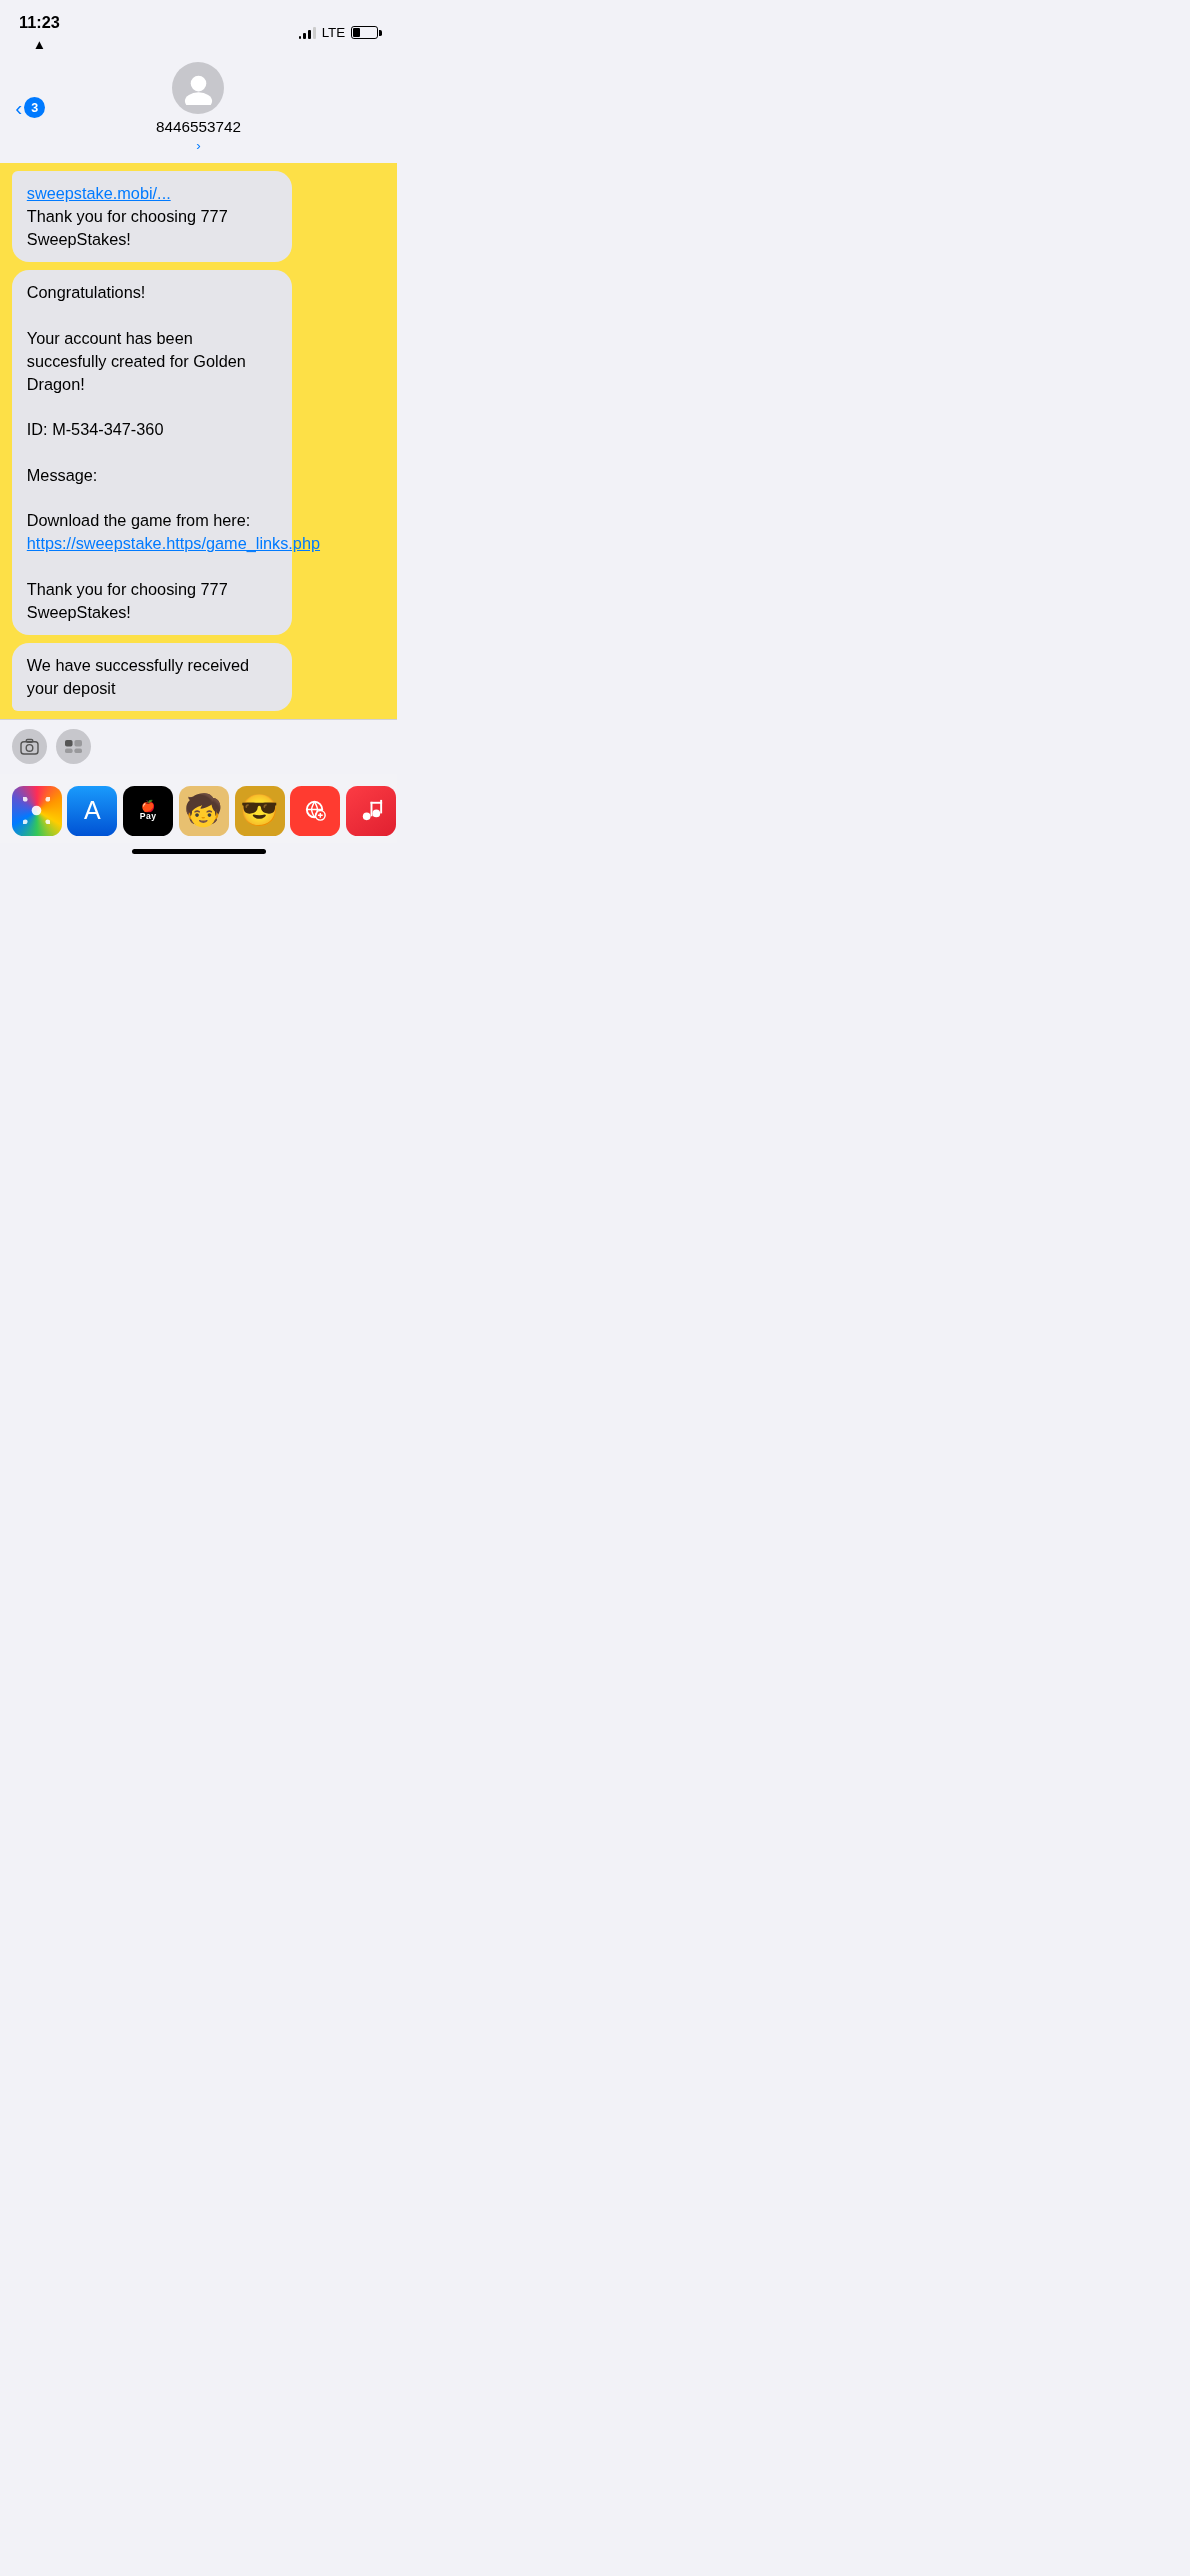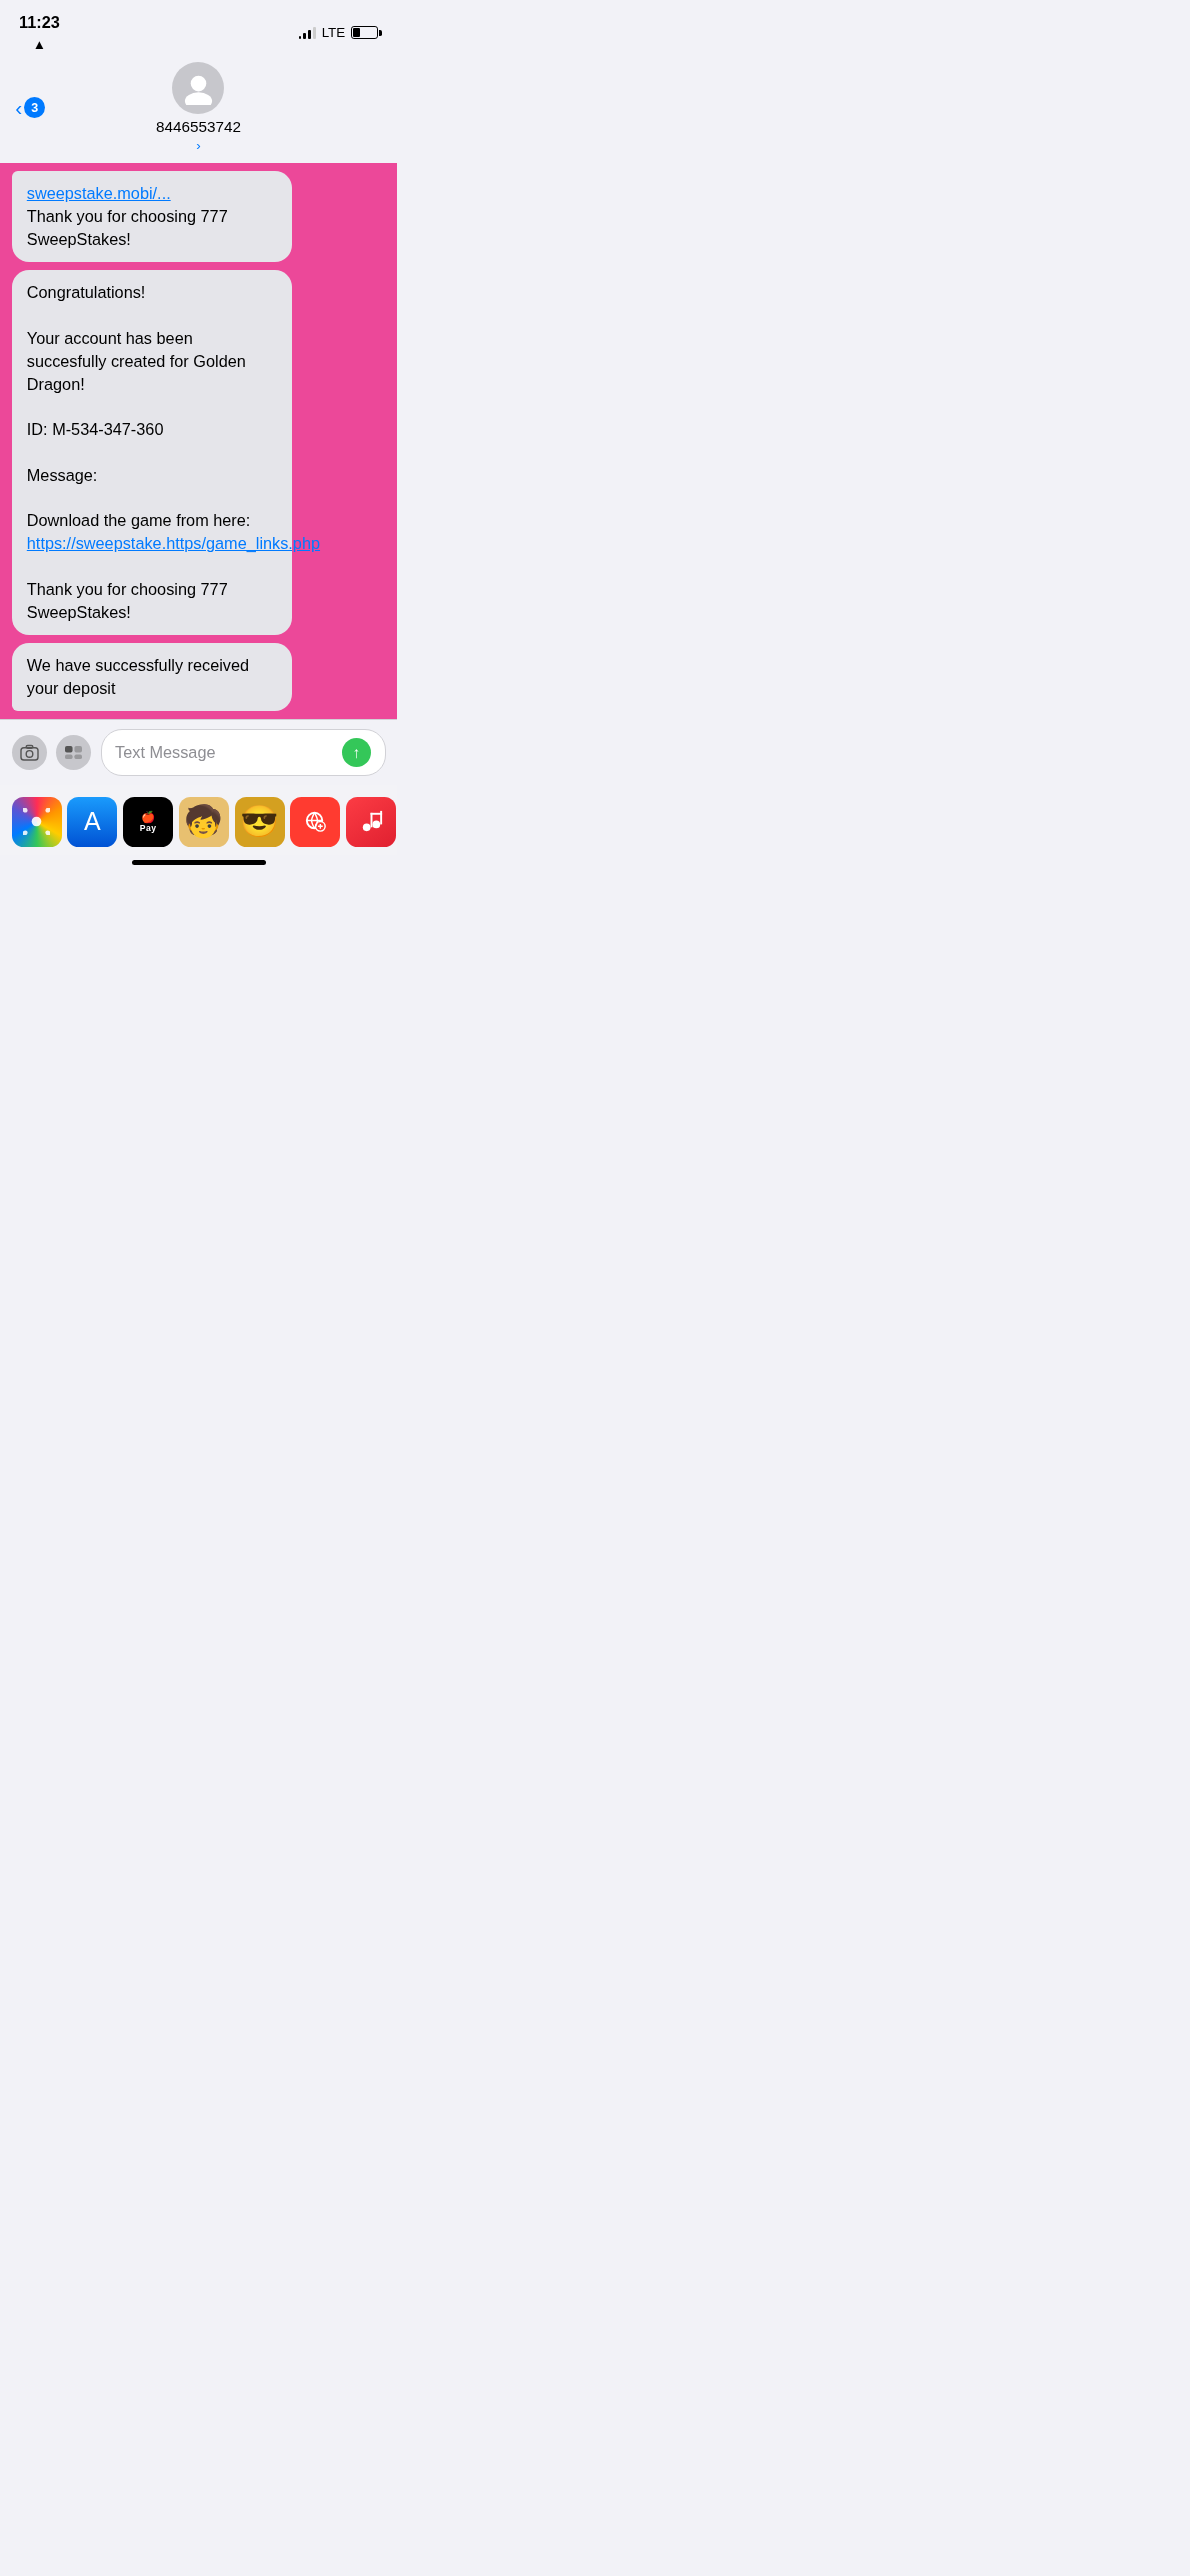--- a/index.html
+++ b/index.html
@@ -324,21 +324,21 @@
     }
 
     .home-bar {
       width: 134px;
       height: 4.8px;
       background: #000;
       border-radius: 2.9px;
     }
 
     .message-container {
-      background: #ec4899;
+      background: #fde047;
       padding: 0 11.5px;
     }
   </style>
 </head>
 <body>
 
 <div class="status-bar">
   <div class="status-time">
     <span>11:23</span>
     <span style="font-size:13.4px;">▲</span>
@@ -414,26 +414,20 @@
       <rect x="6.5" y="1.5" width="7" height="3" rx="1.5" stroke="#555" stroke-width="1.5" fill="none"></rect>
     </svg>
   </div>
   <div class="apps-btn">
     <svg width="21" height="17" viewBox="0 0 22 18" fill="none" xmlns="http://www.w3.org/2000/svg">
       <rect x="2" y="2" width="8" height="7" rx="2" fill="#555"></rect>
       <rect x="12" y="2" width="8" height="7" rx="2" fill="#555" opacity="0.4"></rect>
       <rect x="2" y="11" width="8" height="5" rx="2" fill="#555" opacity="0.4"></rect>
       <rect x="12" y="11" width="8" height="5" rx="2" fill="#555" opacity="0.4"></rect>
     </svg>
-  </div>
-  <div class="text-input-container">
-    <span class="text-input-placeholder">Text Message</span>
-    <div class="send-btn">
-      <span class="send-icon">↑</span>
-    </div>
   </div>
 </div>
 
 <div class="dock">
 
   <div class="dock-item" style="background: conic-gradient(#ff2d55, #ff9500, #ffcc00, #34c759, #007aff, #5856d6, #ff2d55); border-radius:11.5px;">
     <svg width="27" height="27" viewBox="0 0 28 28">
       <circle cx="14" cy="14" r="5" fill="white" opacity="0.9"></circle>
       <ellipse cx="14" cy="5" rx="2.5" ry="4" fill="white" opacity="0.85" transform="rotate(0 14 14) translate(0 -9)"></ellipse>
       <ellipse cx="14" cy="5" rx="2.5" ry="4" fill="white" opacity="0.85" transform="rotate(45 14 14) translate(0 -9)"></ellipse>

